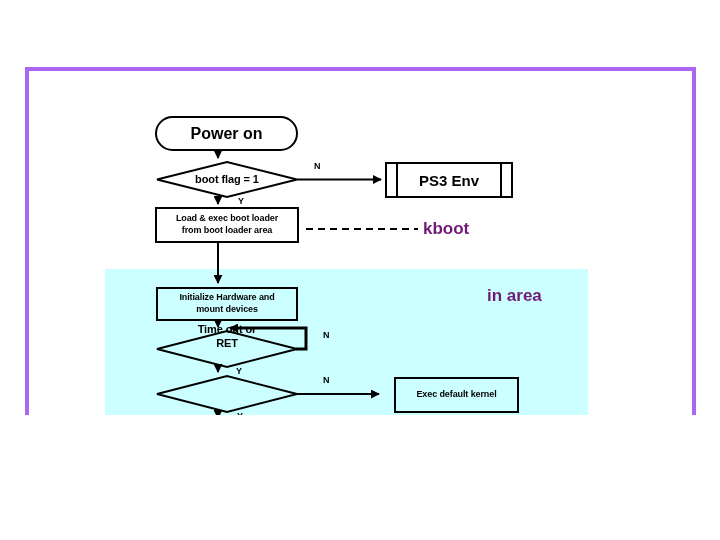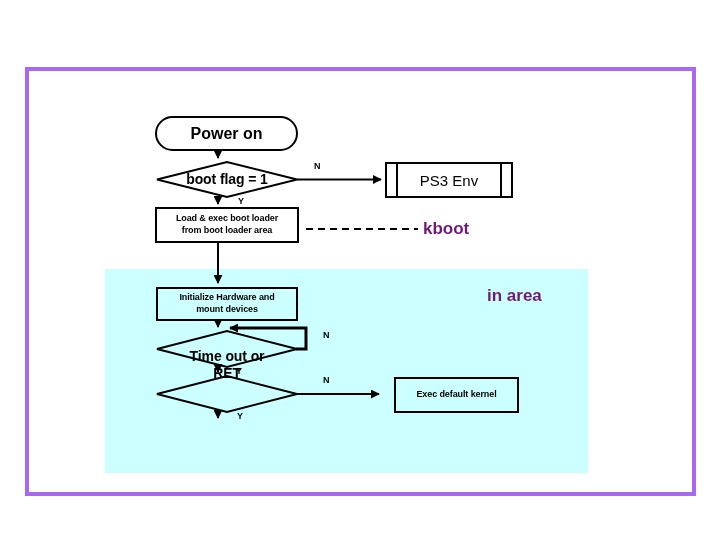--- a/index.html
+++ b/index.html
@@ -1,19 +1,19 @@
 <!DOCTYPE html>
 <html><head>
 <meta charset="utf-8">
 <style>
   html, body { margin: 0; padding: 0; background: #ffffff; }
   .stage {
     position: relative;
     width: 720px;
-    height: 540px;
+    height: 415px;
     background: #ffffff;
     font-family: "Liberation Sans", sans-serif;
     overflow: hidden;
   }
   .frame {
     position: absolute;
     left: 25px; top: 67px;
     width: 671px; height: 429px;
     border: 4px solid #ab66f2;
     box-sizing: border-box;
@@ -49,38 +49,38 @@
   }
   .terminator {
     border: 2px solid #000;
     border-radius: 18px;
     font-size: 16px;
     font-weight: bold;
   }
   .predefined {
     border: 2px solid #000;
     font-size: 15px;
-    font-weight: normal;
+    font-weight: bold;
   }
   .predefined .sidebar-line {
     position: absolute;
     top: 0; bottom: 0;
     width: 2px;
     background: #000;
   }
   .predefined .sidebar-line.left  { left: 9px; }
   .predefined .sidebar-line.right { right: 9px; }
   .diamond-label {
     position: absolute;
     display: flex;
     flex-direction: column;
     align-items: center;
     justify-content: center;
     text-align: center;
-    font-size: 14px;
+    font-size: 11px;
     font-weight: bold;
     line-height: 1.25;
     color: #000;
     letter-spacing: -0.1px;
   }
   .edge-label {
     position: absolute;
     font-size: 9px;
     font-weight: bold;
     color: #000;
@@ -141,21 +141,21 @@
   <div class="node rect-node" style="left:156px; top:287px; width:142px; height:34px;">
     <span>Initialize Hardware and</span>
     <span class="line2">mount devices</span>
   </div>
 
   <div class="node rect-node" style="left:155px; top:207px; width:144px; height:36px;">
     <span>Load &amp; exec boot loader</span>
     <span class="line2">from boot loader area</span>
   </div>
 
-  <div class="diamond-label" style="left:157px; top:347px; width:140px; height:36px;">
+  <div class="diamond-label" style="left:157px; top:319px; width:140px; height:36px;">
     <span>Time out or</span>
     <span class="line2">RET</span>
   </div>
 
 
   <div class="node rect-node" style="left:394px; top:377px; width:125px; height:36px;">Exec default kernel</div>
 
 
   <div class="edge-label" style="left:314px; top:161px;">N</div>
   <div class="edge-label" style="left:238px; top:196px;">Y</div>

